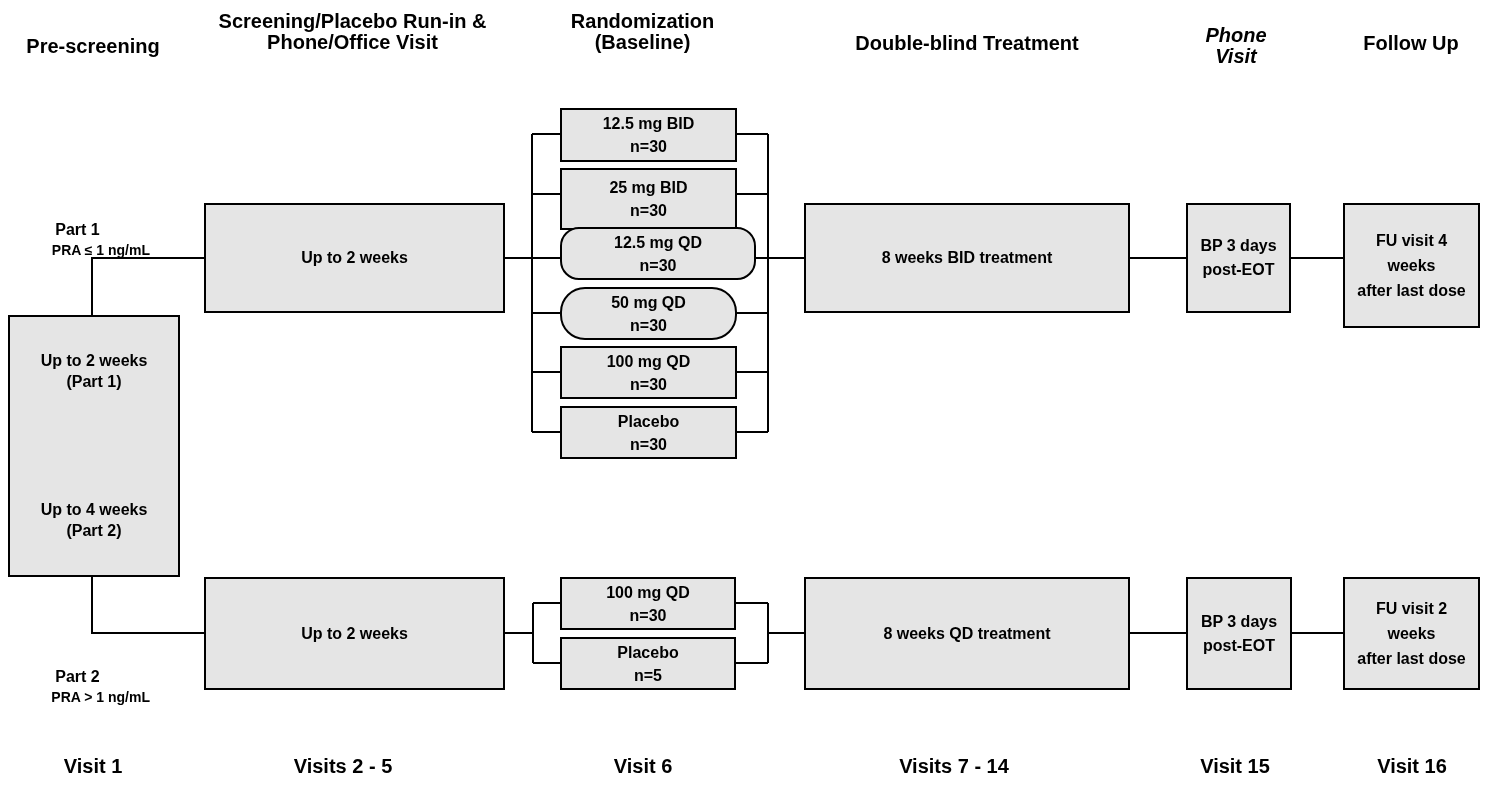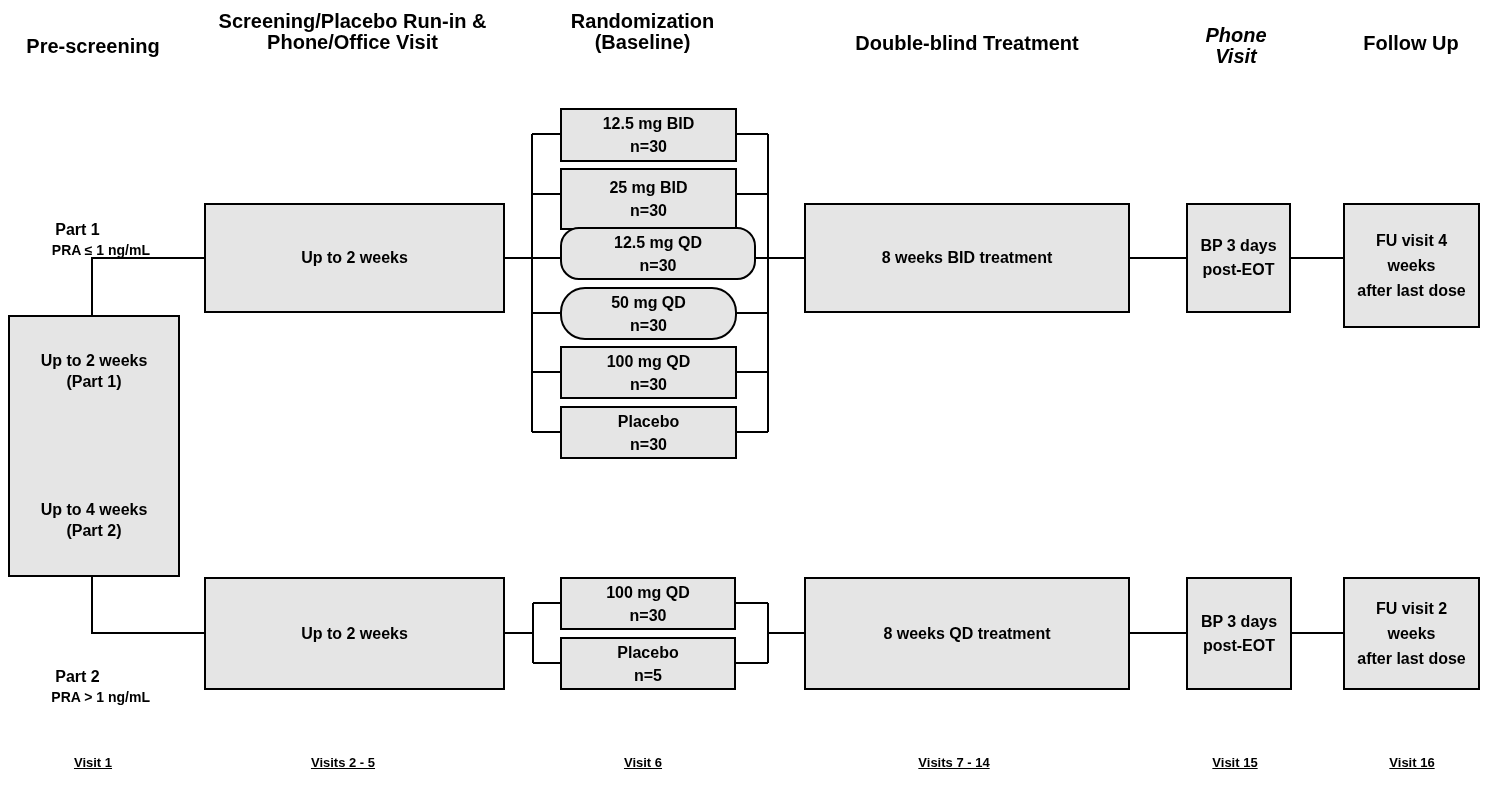--- a/index.html
+++ b/index.html
@@ -19,22 +19,21 @@
     font-weight: 700;
     font-size: 20px;
     line-height: 21px;
     white-space: pre-line;
   }
   .visit {
     position: absolute;
     top: 755px;
     text-align: center;
     font-weight: 700;
-    font-size: 13px;
-    text-decoration: underline;
+    font-size: 20px;
   }
   .box {
     position: absolute;
     box-sizing: border-box;
     border: 2px solid #000000;
     background: #e5e5e5;
     display: flex;
     flex-direction: column;
     justify-content: center;
     text-align: center;

